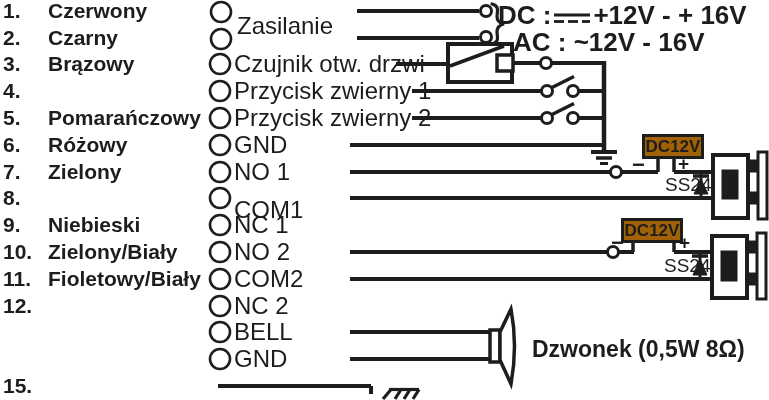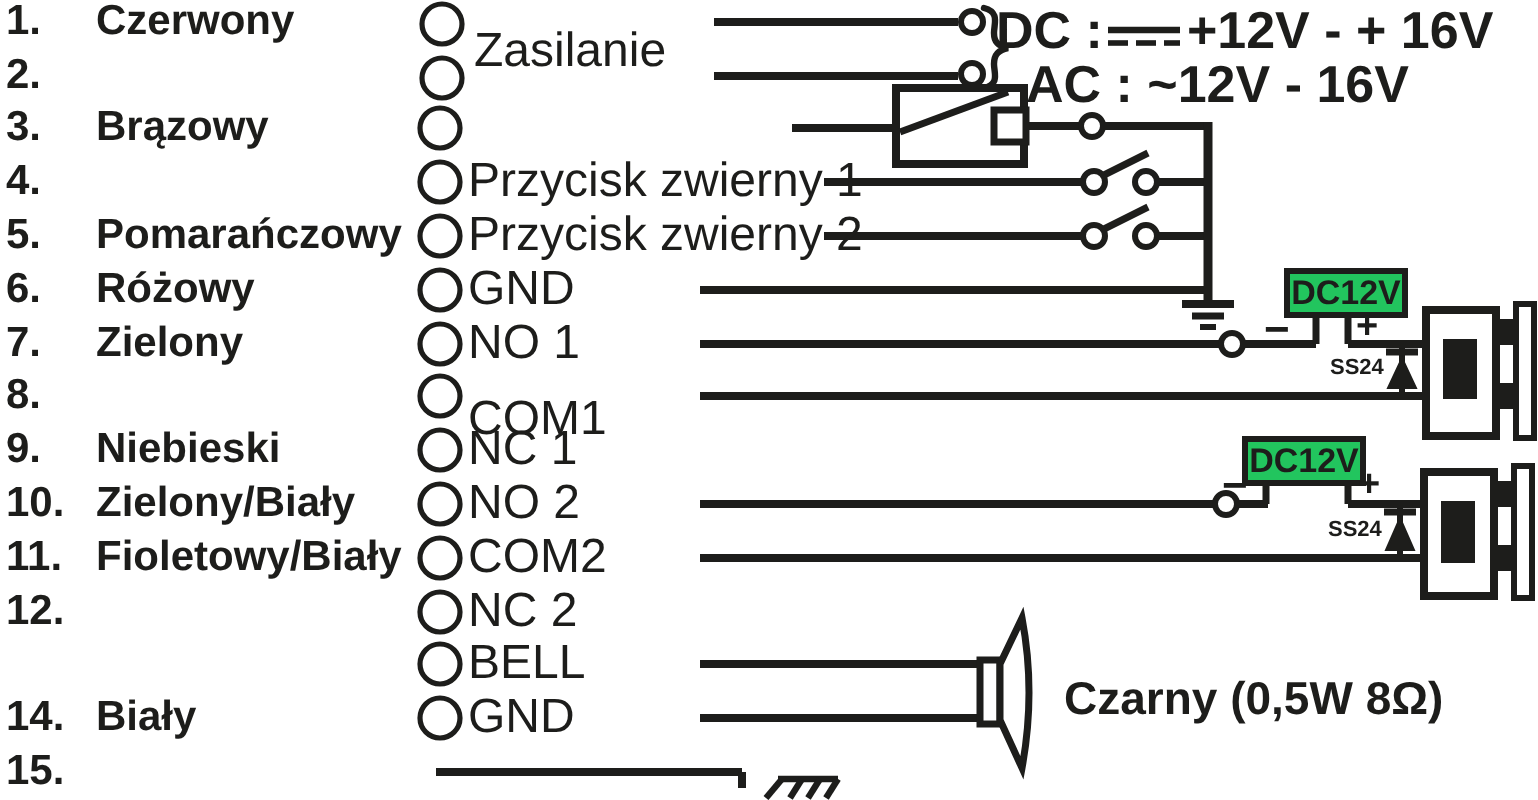--- a/index.html
+++ b/index.html
@@ -15,23 +15,23 @@
   .lrow .num{display:inline-block;width:45px;}
   
   .term{position:absolute;left:234px;height:24px;font-weight:normal;font-size:24px;
         line-height:24px;white-space:nowrap;}
   
   .specline{position:absolute;display:flex;align-items:center;font-weight:bold;
             font-size:26px;white-space:pre;}
   .dcsym{margin:6px 1px 0 1px;}
   
   .psubox{position:absolute;width:56px;height:19px;border:3px solid #1d1d1b;
-          text-align:center;font-weight:bold;font-size:17px;line-height:19px;background:#22c55e;}
+          text-align:center;font-weight:bold;font-size:17px;line-height:19px;background:#a16207;}
   .sign{position:absolute;font-weight:bold;white-space:nowrap;}
-  .ss24{position:absolute;font-weight:bold;font-size:11px;line-height:13px;}
+  .ss24{position:absolute;font-weight:normal;font-size:19px;line-height:13px;}
   .bell-label{position:absolute;font-weight:bold;font-size:23px;white-space:nowrap;}
 </style>
 </head>
 <body>
 
 <div class="stage">
 
   <svg class="wirelayer" width="769" height="400" viewBox="0 0 769 400">
 
     <g fill="#fff" stroke-width="2.6">
@@ -158,20 +158,21 @@
       </g>
     </g>
   </svg>
 
   <div class="lrow" style="top:0">
       <span class="num">1.</span>
       <span>Czerwony</span>
     </div>
   <div class="lrow" style="top:27px">
       <span class="num">2.</span>
+      <span>Czarny</span>
     </div>
   <div class="lrow" style="top:53px">
       <span class="num">3.</span>
       <span>Brązowy</span>
     </div>
   <div class="lrow" style="top:80px">
       <span class="num">4.</span>
     </div>
   <div class="lrow" style="top:107px">
       <span class="num">5.</span>
@@ -196,29 +197,26 @@
       <span class="num">10.</span>
       <span>Zielony/Biały</span>
     </div>
   <div class="lrow" style="top:268px">
       <span class="num">11.</span>
       <span>Fioletowy/Biały</span>
     </div>
   <div class="lrow" style="top:295px">
       <span class="num">12.</span>
     </div>
-  <div class="lrow" style="top:348px">
-      <span class="num">14.</span>
-      <span>Biały</span>
-    </div>
   <div class="lrow" style="top:375px">
       <span class="num">15.</span>
     </div>
 
   <div class="term" style="left:237px;top:14px">Zasilanie</div>
+  <div class="term" style="top:52px">Czujnik otw. drzwi</div>
   <div class="term" style="top:79px">Przycisk zwierny 1</div>
   <div class="term" style="top:106px">Przycisk zwierny 2</div>
   <div class="term" style="top:133px">GND</div>
   <div class="term" style="top:160px">NO 1</div>
   <div class="term" style="top:198px">COM1</div>
   <div class="term" style="top:213px">NC 1</div>
   <div class="term" style="top:240px">NO 2</div>
   <div class="term" style="top:267px">COM2</div>
   <div class="term" style="top:294px">NC 2</div>
   <div class="term" style="top:320px">BELL</div>
@@ -240,15 +238,15 @@
   <div class="psubox" style="left:621px;top:218px">DC12V</div>
 
   <span class="sign" style="left:632px;top:152px;font-size:22px">−</span>
   <span class="sign" style="left:678px;top:153px;font-size:19px">+</span>
   <span class="sign" style="left:611px;top:230px;font-size:22px">−</span>
   <span class="sign" style="left:679px;top:232px;font-size:19px">+</span>
 
   <span class="ss24" style="left:665px;top:178px">SS24</span>
   <span class="ss24" style="left:664px;top:259px">SS24</span>
 
-  <div class="bell-label" style="left:532px;top:336px">Czarny (0,5W 8Ω)</div>
+  <div class="bell-label" style="left:532px;top:336px">Dzwonek (0,5W 8Ω)</div>
 
 </div>
 
 </body></html>

